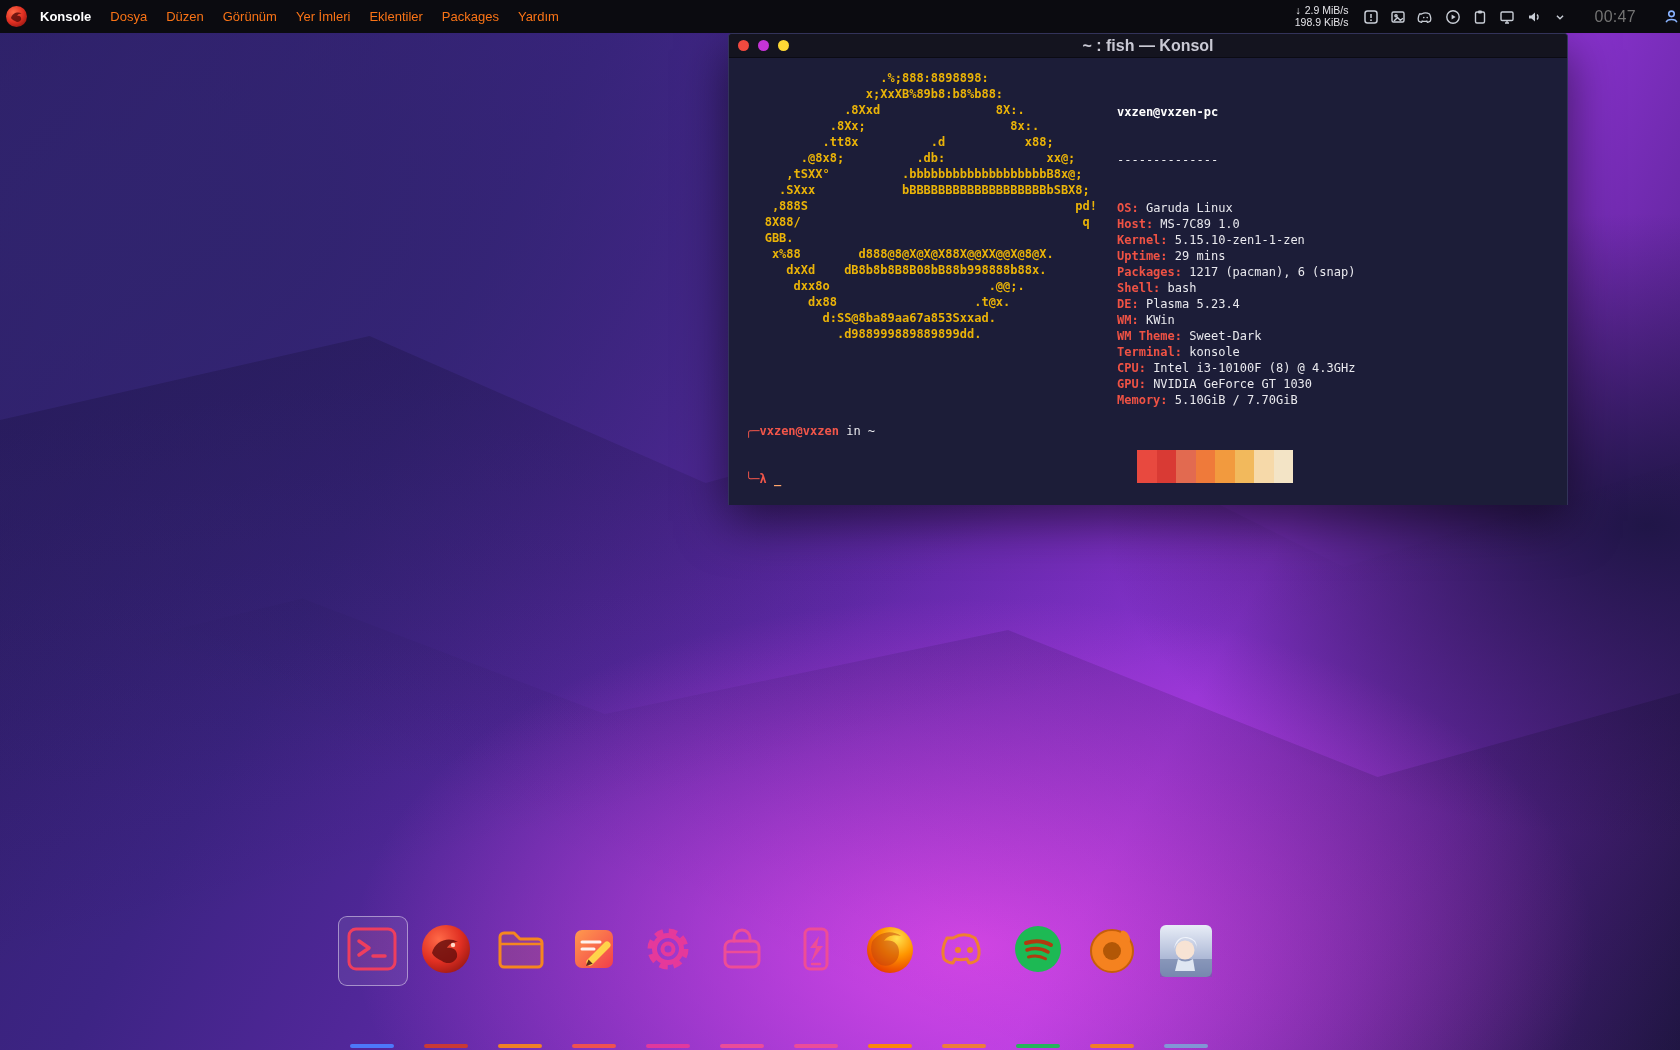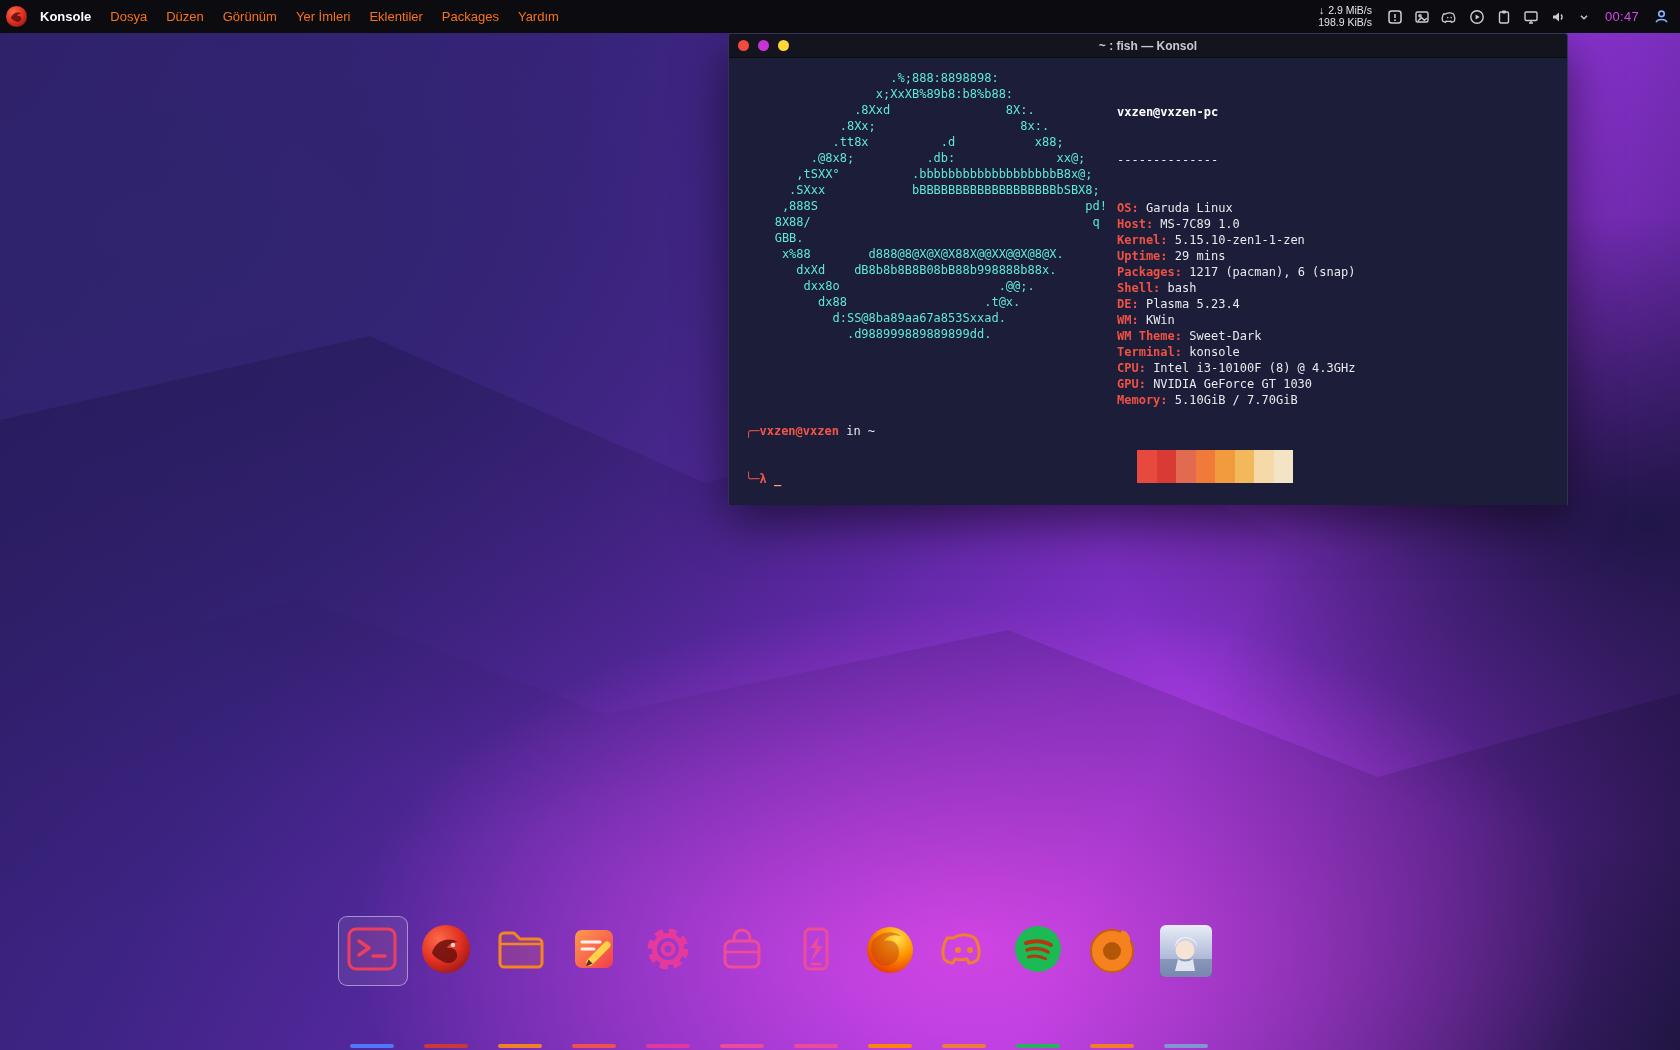--- a/index.html
+++ b/index.html
@@ -19,35 +19,35 @@
   .r2{background:linear-gradient(205deg, rgba(10,7,30,.42), rgba(10,7,30,0) 75%);
       clip-path:polygon(0 64%,18% 57%,36% 68%,60% 60%,82% 74%,100% 66%,100% 100%,0 100%)}
 
   
   .topbar{position:absolute;top:0;left:0;right:0;height:33px;background:#0b0b10;z-index:9;
     display:flex;align-items:center;color:#d6d6d6;font-size:13px}
   .garuda-badge{margin-left:5px;display:flex;align-items:center}
   .menubar{display:flex;gap:19px;margin-left:12px}
   .menu-item{cursor:default;color:#f97316}
   .menu-item.app{color:#fff;font-weight:700}
-  .tb-right{margin-left:auto;display:flex;align-items:center;gap:11px;padding-right:10px}
+  .tb-right{margin-left:auto;display:flex;align-items:center;gap:11px;}
   .net{display:flex;flex-direction:column;align-items:flex-end;font-size:10.5px;line-height:11.5px;color:#e4e4e8;margin-right:4px}
   .net .arrow{margin-right:4px;color:#e4e4e8}
   .tray-icon{display:flex;align-items:center}
   .tray-icon svg{display:block}
-  .clock{font-size:13px;color:#d946ef;margin:0 3px;letter-spacing:.3px}
+  .clock{font-size:16px;color:#737373;margin:0 16px;letter-spacing:.3px}
 
   
   .window{position:absolute;left:728px;top:33px;width:840px;height:472px;background:#1c1d38;
     border:1px solid #33335a;border-bottom:none;border-radius:4px 4px 0 0;box-shadow:0 16px 50px rgba(0,0,0,.55);z-index:5}
   .titlebar{height:24px;background:#14141f;display:flex;align-items:center;position:relative;border-radius:3px 3px 0 0;border-bottom:1px solid #0b0b13}
   .wb{width:11px;height:11px;border-radius:50%;margin-left:9px;display:inline-block;z-index:2}
-  .title{position:absolute;left:0;right:0;text-align:center;font-size:12px;font-weight:600;color:#c9c9d4}
+  .title{position:absolute;left:0;right:0;text-align:center;font-size:16px;font-weight:600;color:#c9c9d4}
   .terminal{position:relative;height:446px;font-family:"DejaVu Sans Mono",monospace;font-size:12px;line-height:16px;color:#e9e9ee;overflow:hidden}
-  .art{position:absolute;left:24px;top:12px;font:inherit;font-weight:400;white-space:pre;color:#5eead4}
+  .art{position:absolute;left:14px;top:12px;font:inherit;font-weight:700;white-space:pre;color:#eab308}
   .neofetch{position:absolute;left:388px;top:14px;white-space:pre}
   .nf-title{font-weight:700;color:#ffffff}
   .nf-sep{color:#e9e9ee}
   .nf-key{color:#ef5244;font-weight:700}
   .nf-val{color:#e9e9ee}
   .palette{display:flex;margin:10px 0 0 20px}
   .swatch{width:19.5px;height:33px}
   .prompt{position:absolute;left:16px;top:333px;white-space:pre}
   .p-red{color:#f2564a;font-weight:700}
   .p-user{color:#f2564a;font-weight:700}

